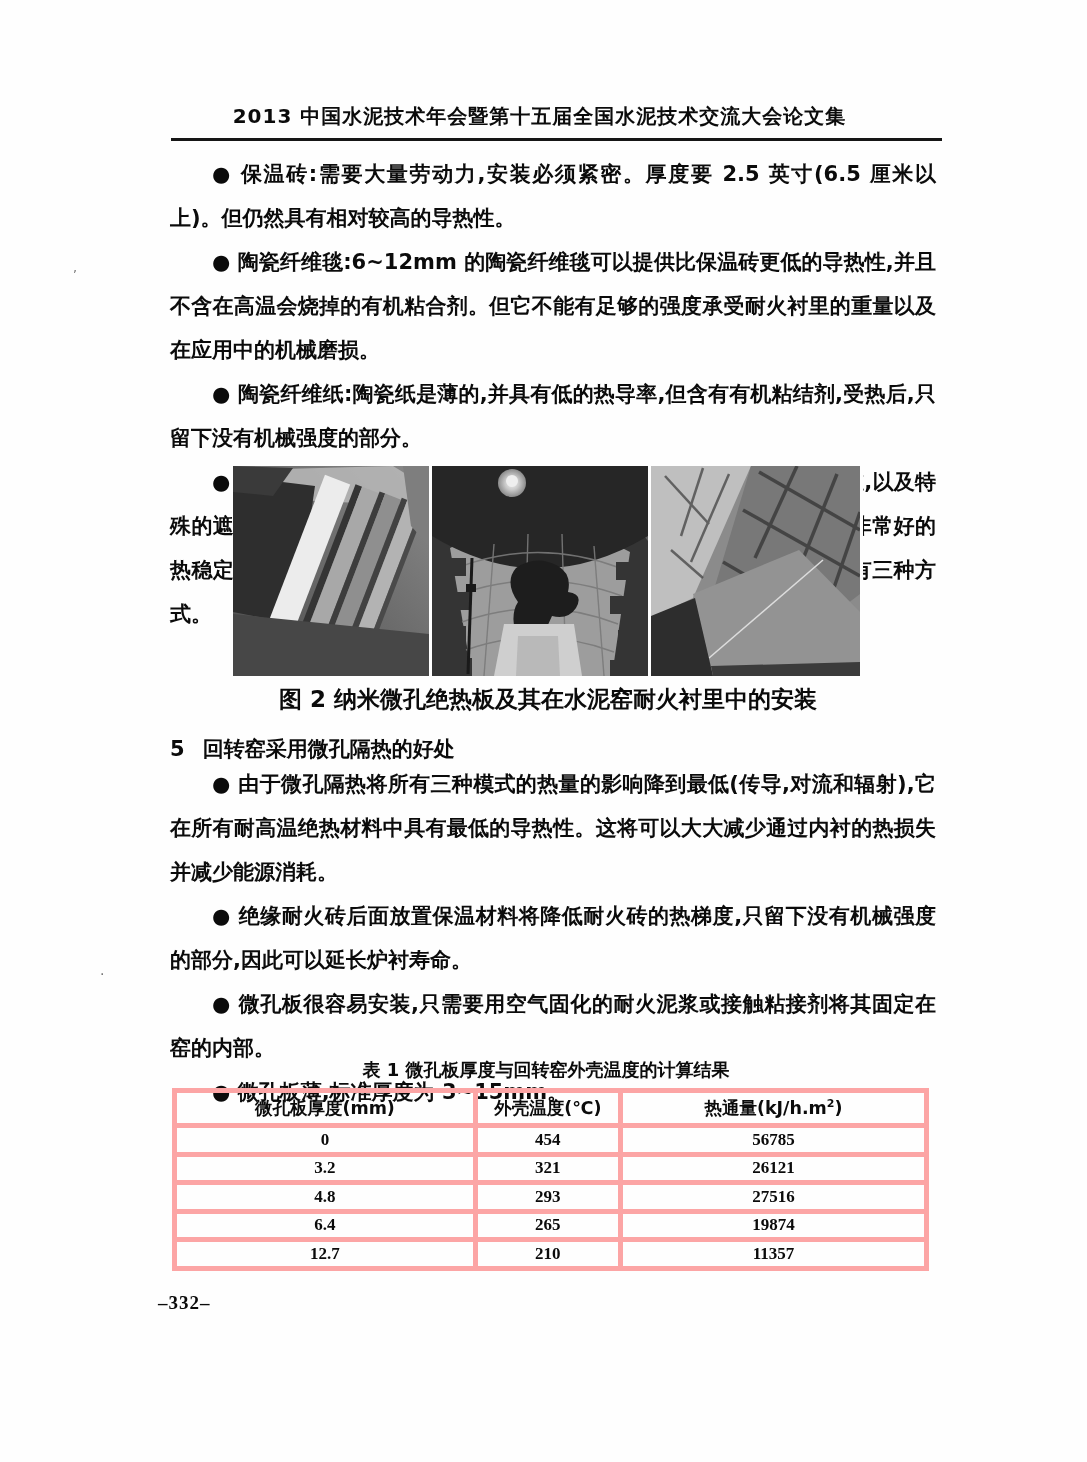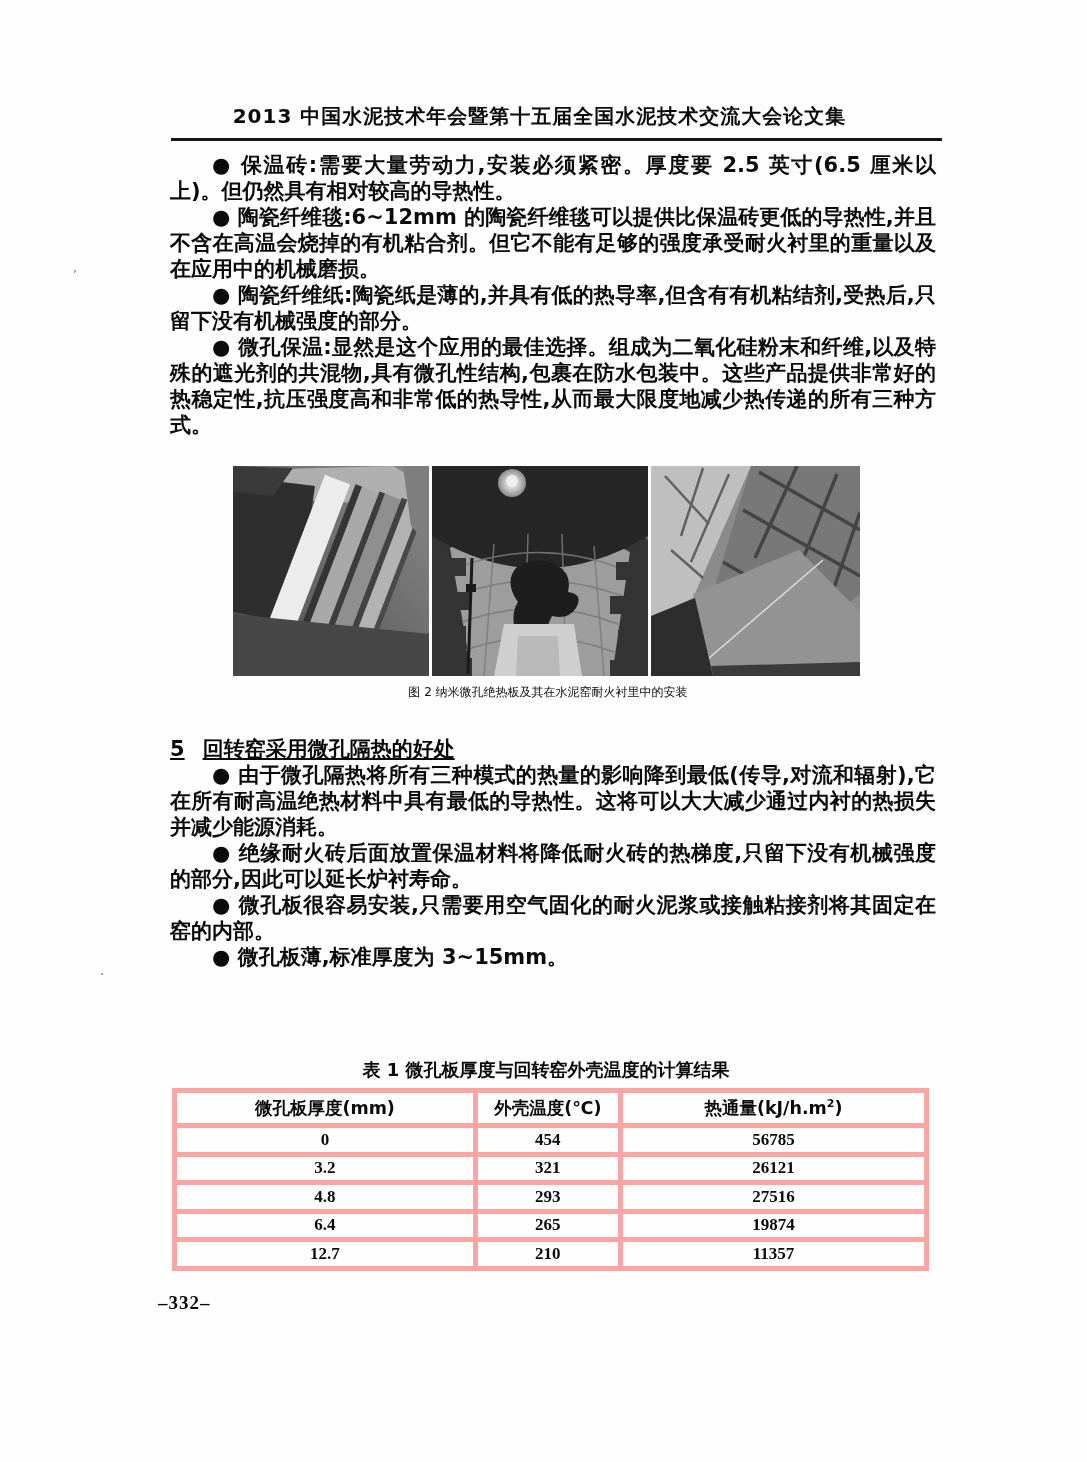--- a/index.html
+++ b/index.html
@@ -16,38 +16,38 @@
     position:absolute;top:103px;left:0;right:8px;
     text-align:center;
     font-size:20px;font-weight:700;letter-spacing:1px;
   }
   .header-rule{
     position:absolute;top:138px;left:171px;width:771px;height:3px;
     background:#161616;
   }
   .textblock{
     position:absolute;left:170px;width:766px;
-    font-size:21px;line-height:26px;font-weight:600;
+    font-size:21px;line-height:44px;font-weight:600;
     text-align:justify;
   }
   .textblock p{margin:0;text-indent:2em;}
   .paras1{top:152px;}
   .paras2{top:762px;}
   .figure-photos{
     position:absolute;top:466px;left:233px;width:630px;height:210px;
     display:flex;gap:3px;background:#fefefe;
   }
   .figure-photos svg{display:block;}
   .figure-caption{
     position:absolute;top:684px;left:233px;width:630px;
-    text-align:center;font-size:12px;font-weight:400;
+    text-align:center;font-size:23px;font-weight:700;
   }
   .section-head{
     position:absolute;top:735px;left:170px;
-    font-size:21px;font-weight:700;margin:0;text-decoration:underline;
+    font-size:21px;font-weight:700;margin:0;
   }
   .section-head .sec-num{margin-right:18px;}
   .table-caption{
     position:absolute;top:1058px;left:161px;width:770px;
     text-align:center;font-size:18px;font-weight:700;
   }
   table.datatable{
     position:absolute;top:1088px;left:172px;width:757px;
     border-collapse:collapse;
     font-size:17px;

